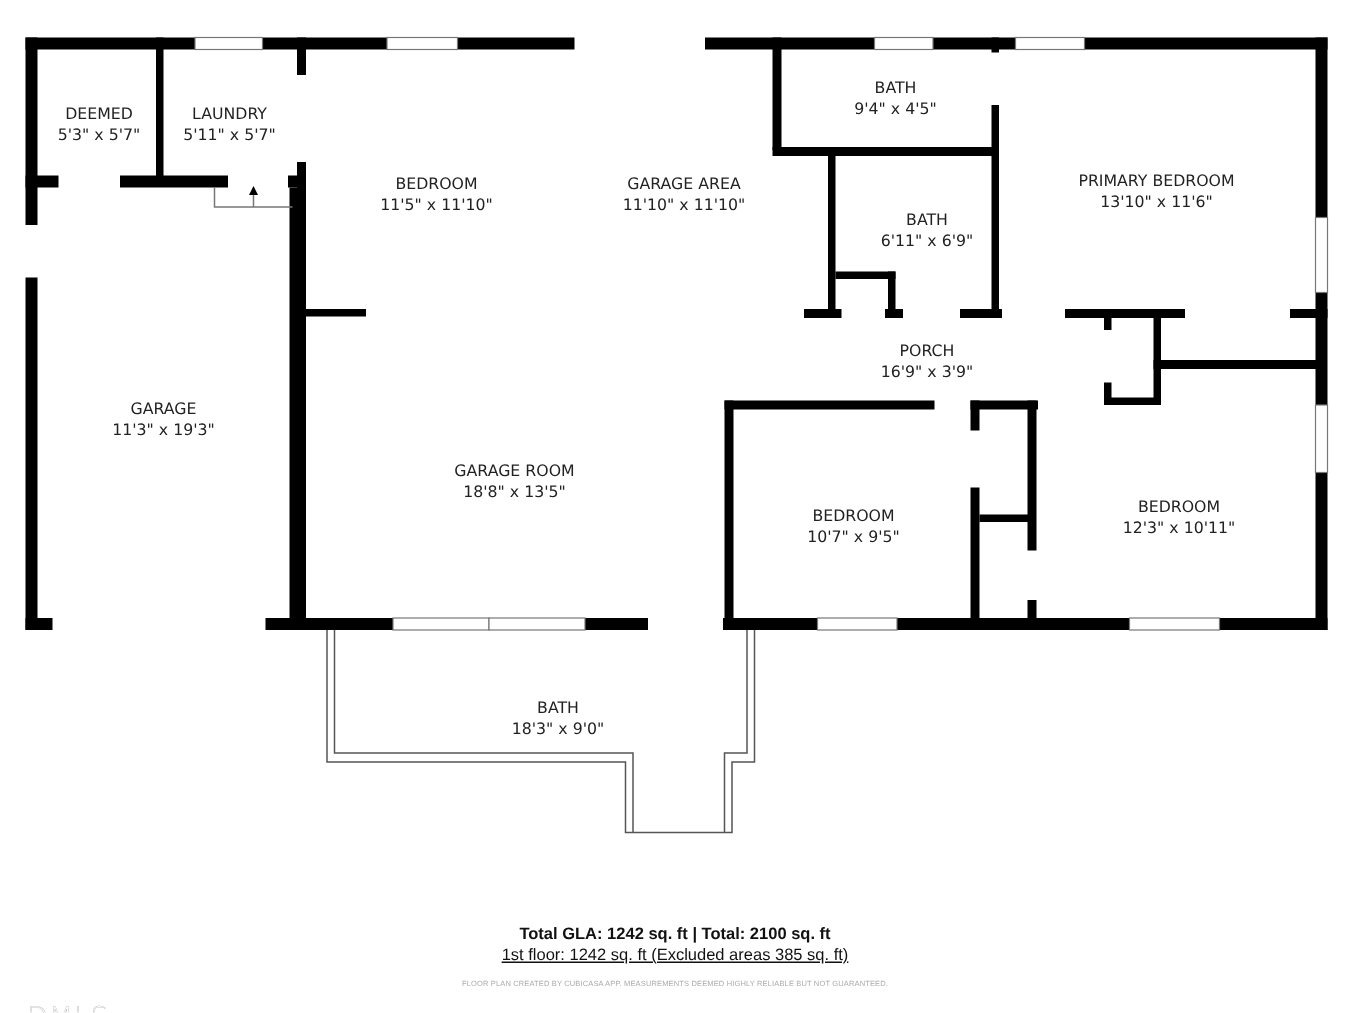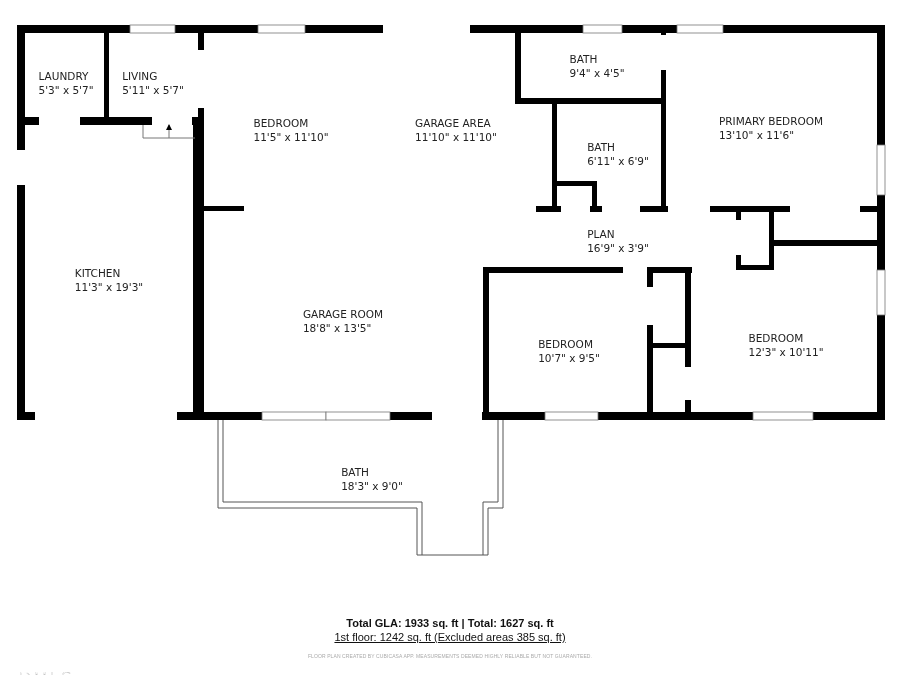--- a/index.html
+++ b/index.html
@@ -1,18 +1,18 @@
 <!DOCTYPE html>
 <html><head>
 <meta charset="utf-8">
 <style>
   html, body { margin:0; padding:0; background:#ffffff; }
   body { width:900px; height:675px; position:relative; overflow:hidden; font-family:"DejaVu Sans", sans-serif; }
   #plan { position:absolute; left:0; top:0; width:900px; height:675px; }
-  .lbl { position:absolute; text-align:left; color:#222; font-size:10.5px; line-height:14px; white-space:nowrap; transform:translateX(-50%); }
+  .lbl { position:absolute; text-align:center; color:#222; font-size:10.5px; line-height:14px; white-space:nowrap; transform:translateX(-50%); }
   .lbl span { display:block; }
   .footer-main { position:absolute; left:450px; top:617px; transform:translateX(-50%); text-align:center; color:#111; white-space:nowrap; font-family:"Liberation Sans", sans-serif; }
   .footer-main .t1 { font-weight:bold; font-size:11px; line-height:13px; display:block; }
   .footer-main .t2 { font-size:11px; line-height:14px; display:block;text-decoration:underline; }
   .disclaimer { position:absolute; left:450px; top:653px; transform:translateX(-50%); font-size:5px; color:#aaa; white-space:nowrap; letter-spacing:0.1px; font-family:"Liberation Sans", sans-serif; }
   .logo { position:absolute; left:0; top:668px; font-size:18px; color:#999; font-weight:100; letter-spacing:1px; font-family:"DejaVu Sans", sans-serif; -webkit-text-stroke:0.2px #999; color:transparent;margin-left:18px; }
 </style>
 </head>
 <body>
 
@@ -104,25 +104,25 @@
   </g>
 
   <g fill="none" stroke="#777" stroke-width="1">
     <polyline points="143,125 143,138 195,138"></polyline>
     <line x1="169" y1="125" x2="169" y2="138"></line>
   </g>
   <polygon points="166,130 172,130 169,124" fill="#000"></polygon>
 </svg>
 
 <div class="lbl" style="left:66px; top:69px;">
-  <span>LAUNDRY</span>
+  <span>DEEMED</span>
   <span>5'3" x 5'7"</span>
 </div>
 <div class="lbl" style="left:153px; top:69px;">
-  <span>LIVING</span>
+  <span>LAUNDRY</span>
   <span>5'11" x 5'7"</span>
 </div>
 <div class="lbl" style="left:291px; top:116px;">
   <span>BEDROOM</span>
   <span>11'5" x 11'10"</span>
 </div>
 <div class="lbl" style="left:456px; top:116px;">
   <span>GARAGE AREA</span>
   <span>11'10" x 11'10"</span>
 </div>
@@ -132,42 +132,42 @@
 </div>
 <div class="lbl" style="left:618px; top:140px;">
   <span>BATH</span>
   <span>6'11" x 6'9"</span>
 </div>
 <div class="lbl" style="left:771px; top:114px;">
   <span>PRIMARY BEDROOM</span>
   <span>13'10" x 11'6"</span>
 </div>
 <div class="lbl" style="left:618px; top:227px;">
-  <span>PLAN</span>
+  <span>PORCH</span>
   <span>16'9" x 3'9"</span>
 </div>
 <div class="lbl" style="left:109px; top:266px;">
-  <span>KITCHEN</span>
+  <span>GARAGE</span>
   <span>11'3" x 19'3"</span>
 </div>
 <div class="lbl" style="left:343px; top:307px;">
   <span>GARAGE ROOM</span>
   <span>18'8" x 13'5"</span>
 </div>
 <div class="lbl" style="left:569px; top:337px;">
   <span>BEDROOM</span>
   <span>10'7" x 9'5"</span>
 </div>
 <div class="lbl" style="left:786px; top:331px;">
   <span>BEDROOM</span>
   <span>12'3" x 10'11"</span>
 </div>
 <div class="lbl" style="left:372px; top:465px;">
   <span>BATH</span>
   <span>18'3" x 9'0"</span>
 </div>
 
 <div class="footer-main">
-  <span class="t1">Total GLA: 1933 sq. ft | Total: 1627 sq. ft</span>
+  <span class="t1">Total GLA: 1242 sq. ft | Total: 2100 sq. ft</span>
   <span class="t2">1st floor: 1242 sq. ft (Excluded areas 385 sq. ft)</span>
 </div>
 <div class="disclaimer">FLOOR PLAN CREATED BY CUBICASA APP. MEASUREMENTS DEEMED HIGHLY RELIABLE BUT NOT GUARANTEED.</div>
 <div class="logo">DMLS</div>
 
 </body></html>

